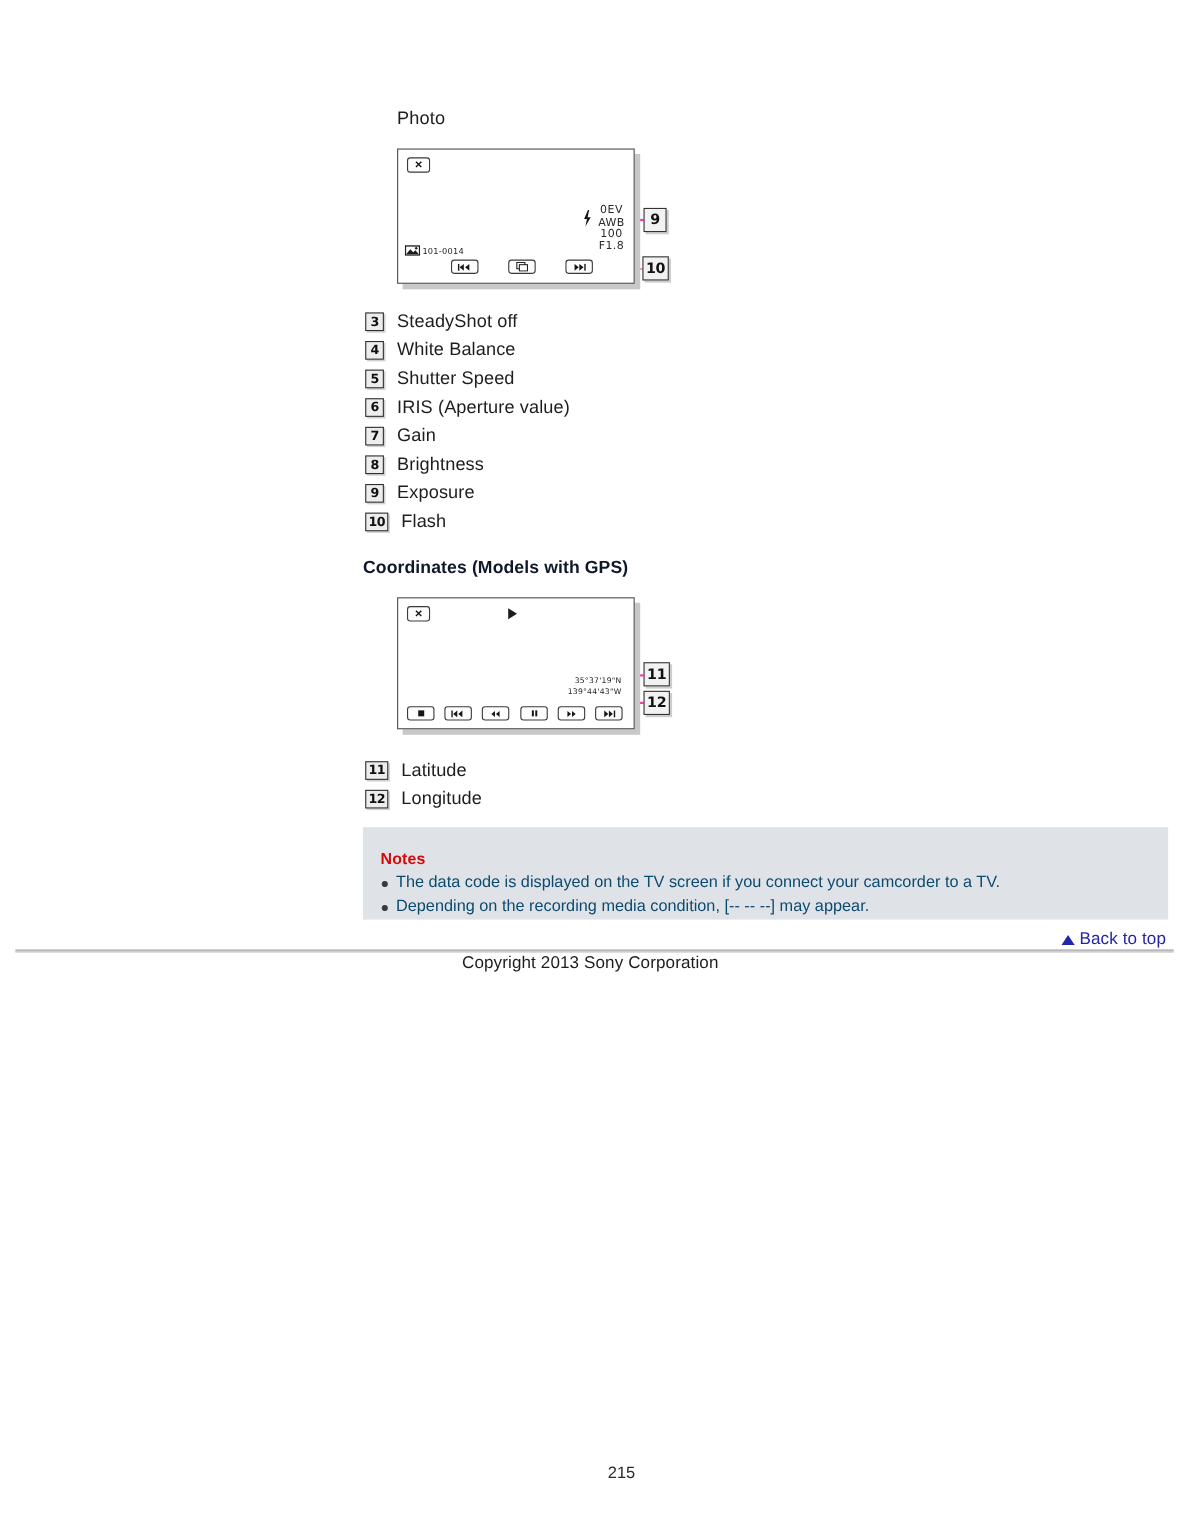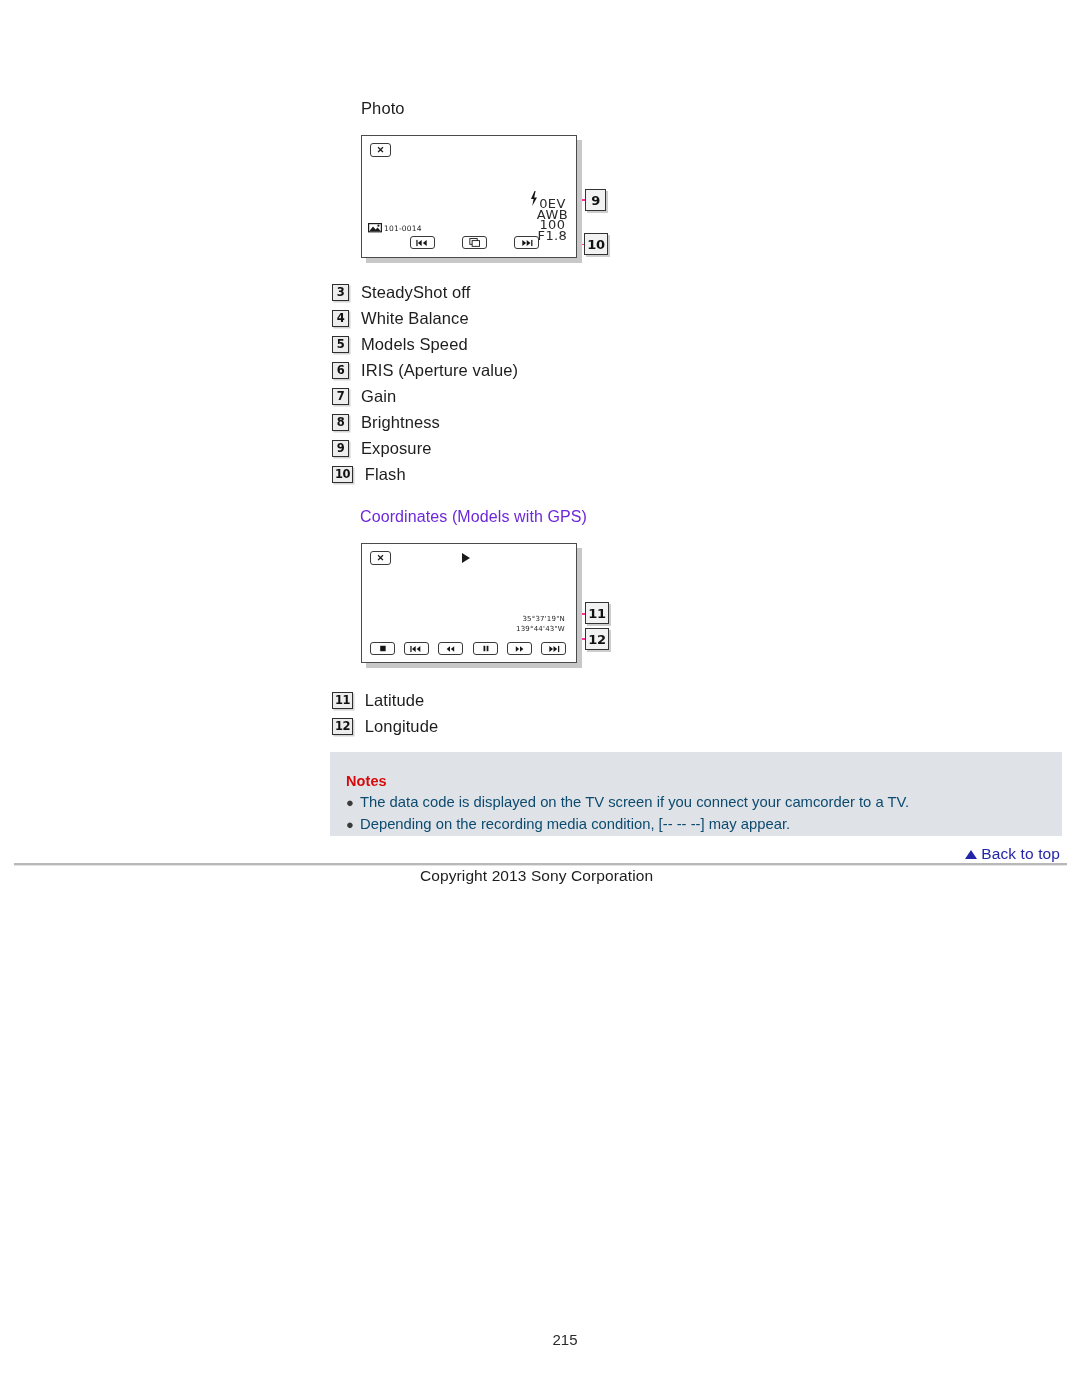--- a/index.html
+++ b/index.html
@@ -32,24 +32,23 @@
     font-size: 16.5px;
     color: #1d1d1d;
     letter-spacing: .1px;
   }
 
   .section-heading {
     position: absolute;
     left: 330px;
     top: 508px;
     font-size: 16px;
-    font-weight: normal;
-    color: #6d28d9;
+    font-weight: bold;
+    color: #0f172a;
     letter-spacing: .1px;
-    margin-left: 30px;
   }
 
   
   .screen {
     position: absolute;
     background: #ffffff;
     border: 1.6px solid #4b4b4b;
     box-shadow: 5px 5px 0 0 #c8c8c8;
     box-sizing: border-box;
   }
@@ -99,26 +98,25 @@
     border-top: 5px solid transparent;
     border-bottom: 5px solid transparent;
   }
 
   
   .info-stack {
     position: absolute;
     right: 8px;
     top: 51px;
     text-align: center;
-    font-size: 13px;
+    font-size: 10px;
     line-height: 10.5px;
     color: #2a2a2a;
     font-family: "DejaVu Sans", sans-serif;
     letter-spacing: .4px;
-    margin-top: 12px;
   }
 
   .file-id {
     position: absolute;
     left: 22px;
     top: 88px;
     font-size: 7.5px;
     color: #222;
     font-family: "DejaVu Sans", sans-serif;
     letter-spacing: .2px;
@@ -388,21 +386,21 @@
     <div class="num-row">
       <span class="num-badge">3</span>
       <span class="num-text">SteadyShot off</span>
     </div>
     <div class="num-row">
       <span class="num-badge">4</span>
       <span class="num-text">White Balance</span>
     </div>
     <div class="num-row">
       <span class="num-badge">5</span>
-      <span class="num-text">Models Speed</span>
+      <span class="num-text">Shutter Speed</span>
     </div>
     <div class="num-row">
       <span class="num-badge">6</span>
       <span class="num-text">IRIS (Aperture value)</span>
     </div>
     <div class="num-row">
       <span class="num-badge">7</span>
       <span class="num-text">Gain</span>
     </div>
     <div class="num-row">

